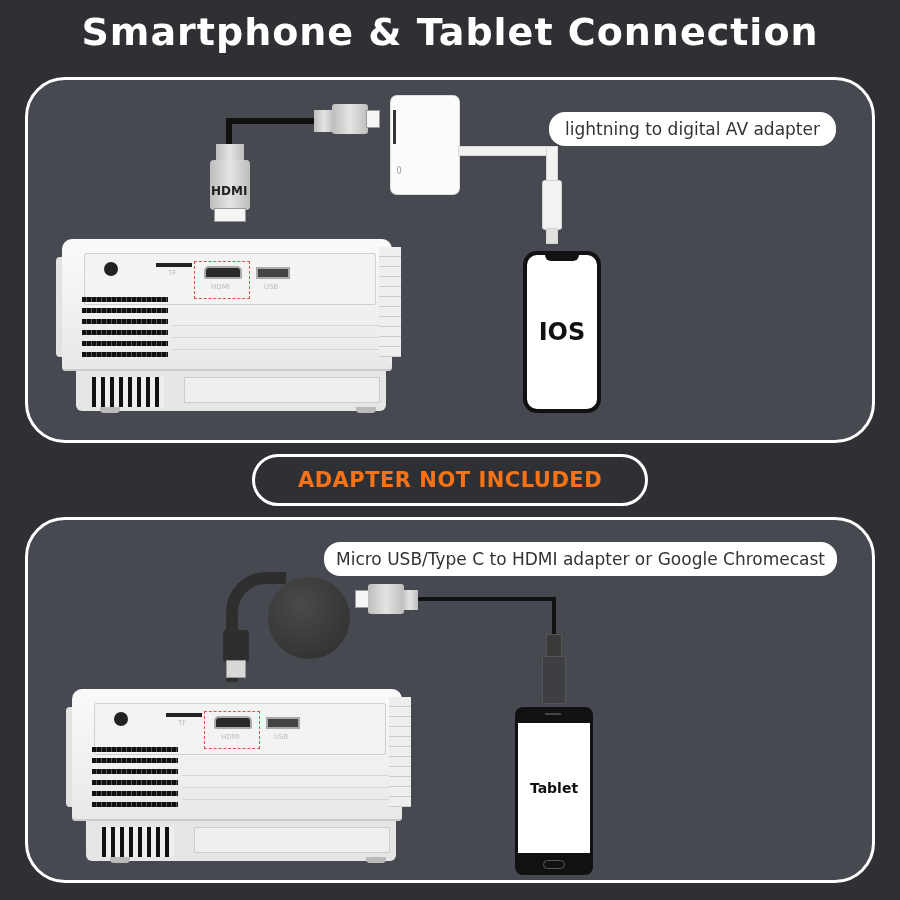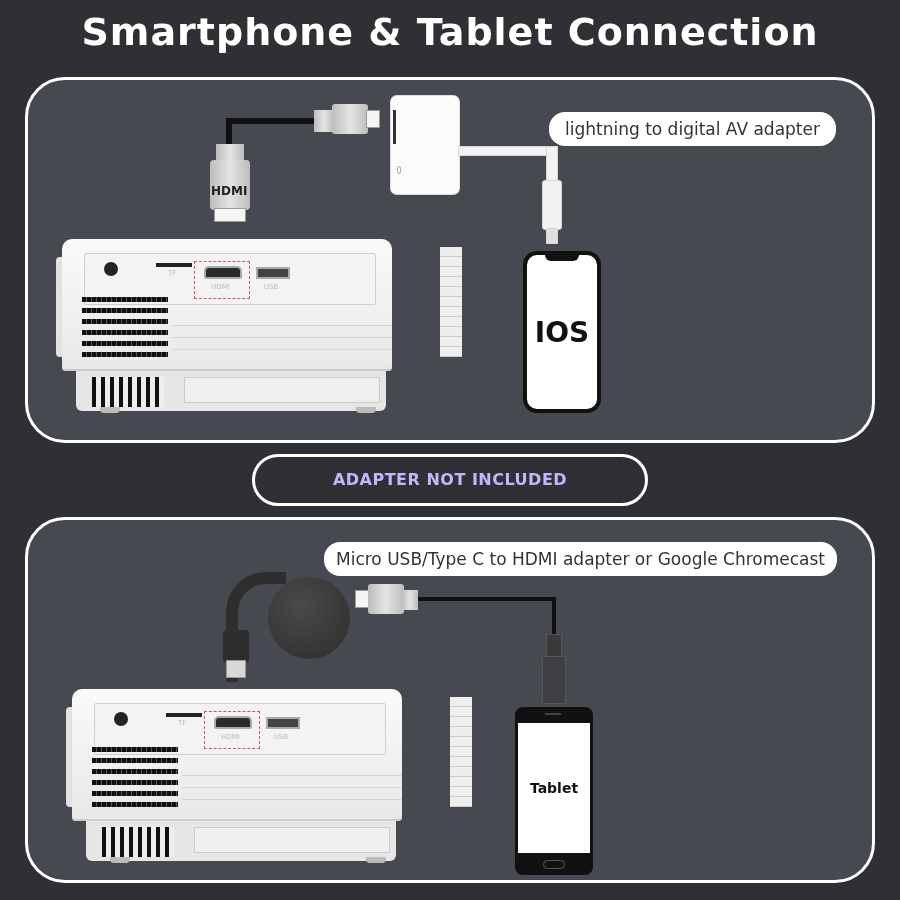--- a/index.html
+++ b/index.html
@@ -24,26 +24,26 @@
     position: absolute; background: #ffffff; border-radius: 16px;
     color: #333; font-family: "DejaVu Sans", sans-serif; font-size: 17px;
     padding: 0 16px; height: 34px; line-height: 34px; white-space: nowrap;
   }
   #panel-ios .callout { left: 521px; top: 20px; font-size: 17px; margin-top: 12px; }
   #panel-android .callout { left: 296px; top: 22px; font-size: 17px; padding: 0 12px; }
 
   .notice {
     position: absolute; left: 252px; top: 454px; width: 396px; height: 52px;
     border: 3px solid #ffffff; border-radius: 26px; background: #2f3034;
-    color: #c4b5fd; font-weight: bold; font-size: 16px; text-align: center; line-height: 46px;
+    color: #f97316; font-weight: bold; font-size: 21px; text-align: center; line-height: 46px;
     letter-spacing: 0.5px;
   }
 
   
-  .projector { position: absolute; width: 406px; height: 180px; }
+  .projector { position: absolute; width: 345px; height: 180px; }
   #panel-ios .projector { left: 28px; top: 155px; }
   #panel-android .projector { left: 38px; top: 165px; }
   .proj-body {
     position: absolute; left: 6px; top: 4px; width: 330px; height: 132px;
     background: linear-gradient(#fafafa, #e8e8e8); border-radius: 10px 10px 4px 4px;
     box-shadow: inset 0 -2px 0 #ccc;
   }
   .proj-left { position: absolute; left: 0; top: 22px; width: 16px; height: 100px; background:#e2e2e2; border-radius: 4px; }
   .proj-panel {
     position: absolute; left: 28px; top: 18px; width: 292px; height: 52px;
@@ -76,21 +76,21 @@
   
   .adapter { position:absolute; left: 363px; top: 16px; width: 68px; height: 98px; background:#fbfbfb; border-radius: 6px; box-shadow: 0 0 0 1px #ddd; }
   .adapter-port1 { position:absolute; left: 2px; top: 14px; width: 3px; height: 34px; background:#333; }
   .adapter-port2 { position:absolute; left: 6px; top: 70px; width: 4px; height: 8px; border:1px solid #aaa; border-radius: 2px; }
   .white-cable { position:absolute; background:#f2f2f2; border:1px solid #d6d6d6; }
 
   
   .phone { position:absolute; background:#111; border-radius: 12px; }
   .phone-screen { position:absolute; background:#fff; display:flex; align-items:center; justify-content:center; color:#111; font-weight:bold; }
   #phone-ios { left: 495px; top: 171px; width: 78px; height: 162px; border-radius: 14px; }
-  #phone-ios .phone-screen { left: 4px; top: 4px; right: 4px; bottom: 4px; border-radius: 10px; font-size: 28px; }
+  #phone-ios .phone-screen { left: 4px; top: 4px; right: 4px; bottom: 4px; border-radius: 10px; font-size: 24px; }
   #phone-ios .notch { position:absolute; left: 22px; top: 3px; width: 34px; height: 7px; background:#111; border-radius: 0 0 6px 6px; z-index: 2; }
   #phone-android { left: 487px; top: 187px; width: 78px; height: 168px; border-radius: 8px; }
   #phone-android .phone-screen { left: 3px; top: 16px; right: 3px; bottom: 22px; font-size: 14px; }
   .home-btn { position:absolute; left: 28px; bottom: 6px; width: 22px; height: 9px; border:1px solid #555; border-radius: 5px; }
   .speaker { position:absolute; left: 30px; top: 6px; width: 16px; height: 2px; background:#444; }
 
   
   .chromecast { position:absolute; left: 240px; top: 57px; width: 82px; height: 82px; background: radial-gradient(circle at 40% 35%, #4a4a4a, #2c2c2c); border-radius: 50%; }
   .cc-strap { position:absolute; left: 198px; top: 52px; width: 60px; height: 110px; border: 12px solid #2e2e2e; border-right: none; border-bottom:none; border-radius: 40px 0 0 0; }
   .cc-plug { position:absolute; left: 195px; top: 110px; width: 26px; height: 32px; background:#2e2e2e; border-radius: 3px; }

